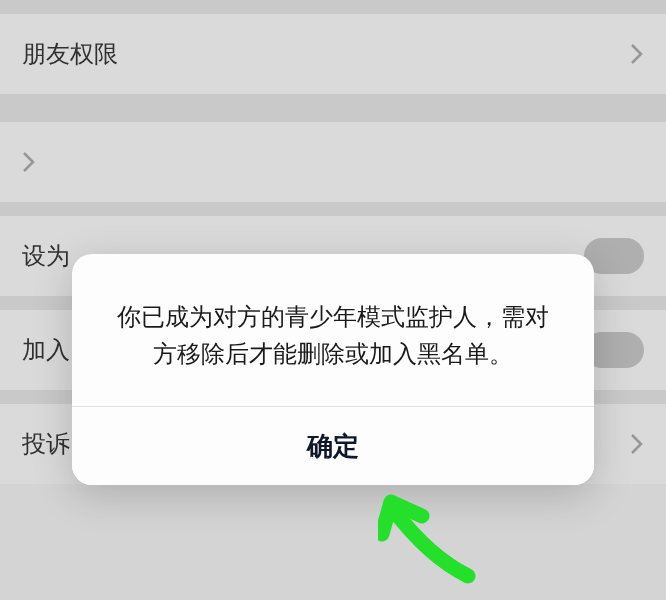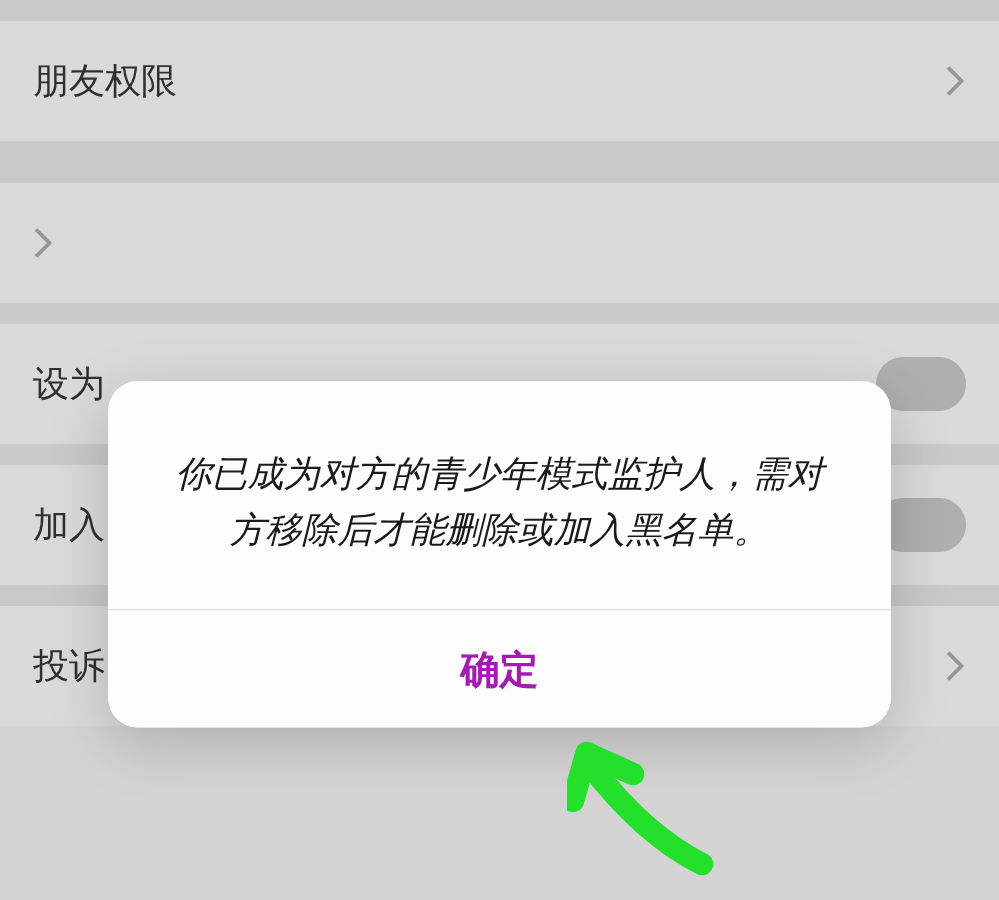--- a/index.html
+++ b/index.html
@@ -52,39 +52,38 @@
       top: 254px;
       width: 522px;
       background: #fdfdfd;
       border-radius: 20px;
       box-shadow: 0 10px 40px rgba(0,0,0,0.18);
       overflow: hidden;
     }
     .modal-body {
       padding: 44px 40px 34px;
       text-align: center;
-      font-style: italic;
     }
     .modal-text {
       font-size: 24px;
       line-height: 1.55;
       color: #1a1a1a;
       font-weight: 500;
     }
     .modal-divider {
       height: 1px;
       background: #e3e3e3;
     }
     .modal-button {
       height: 78px;
       display: flex;
       align-items: center;
       justify-content: center;
       font-size: 26px;
-      color: #a21caf;
+      color: #0f172a;
       font-weight: 600;
       cursor: pointer;
       background: #fdfdfd;
     }
     .arrow-annotation {
       position: absolute;
       left: 378px;
       top: 476px;
       width: 120px;
       height: 120px;

